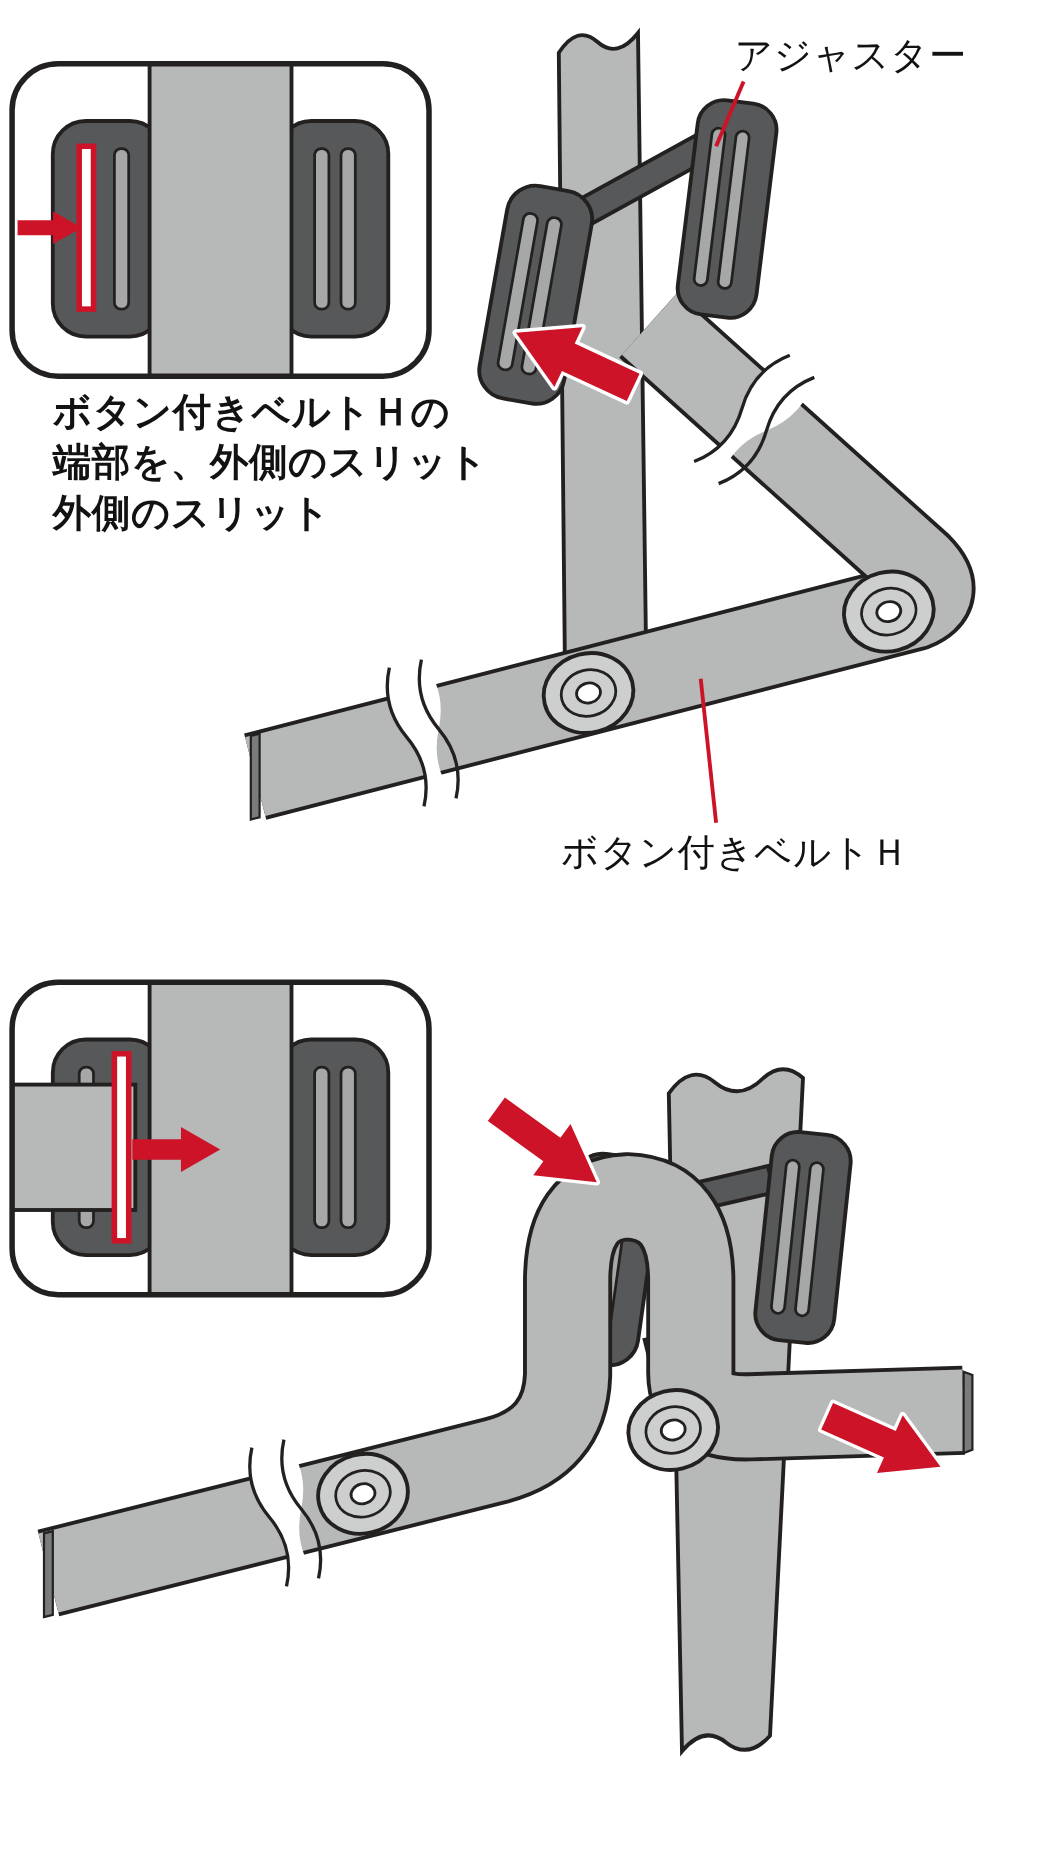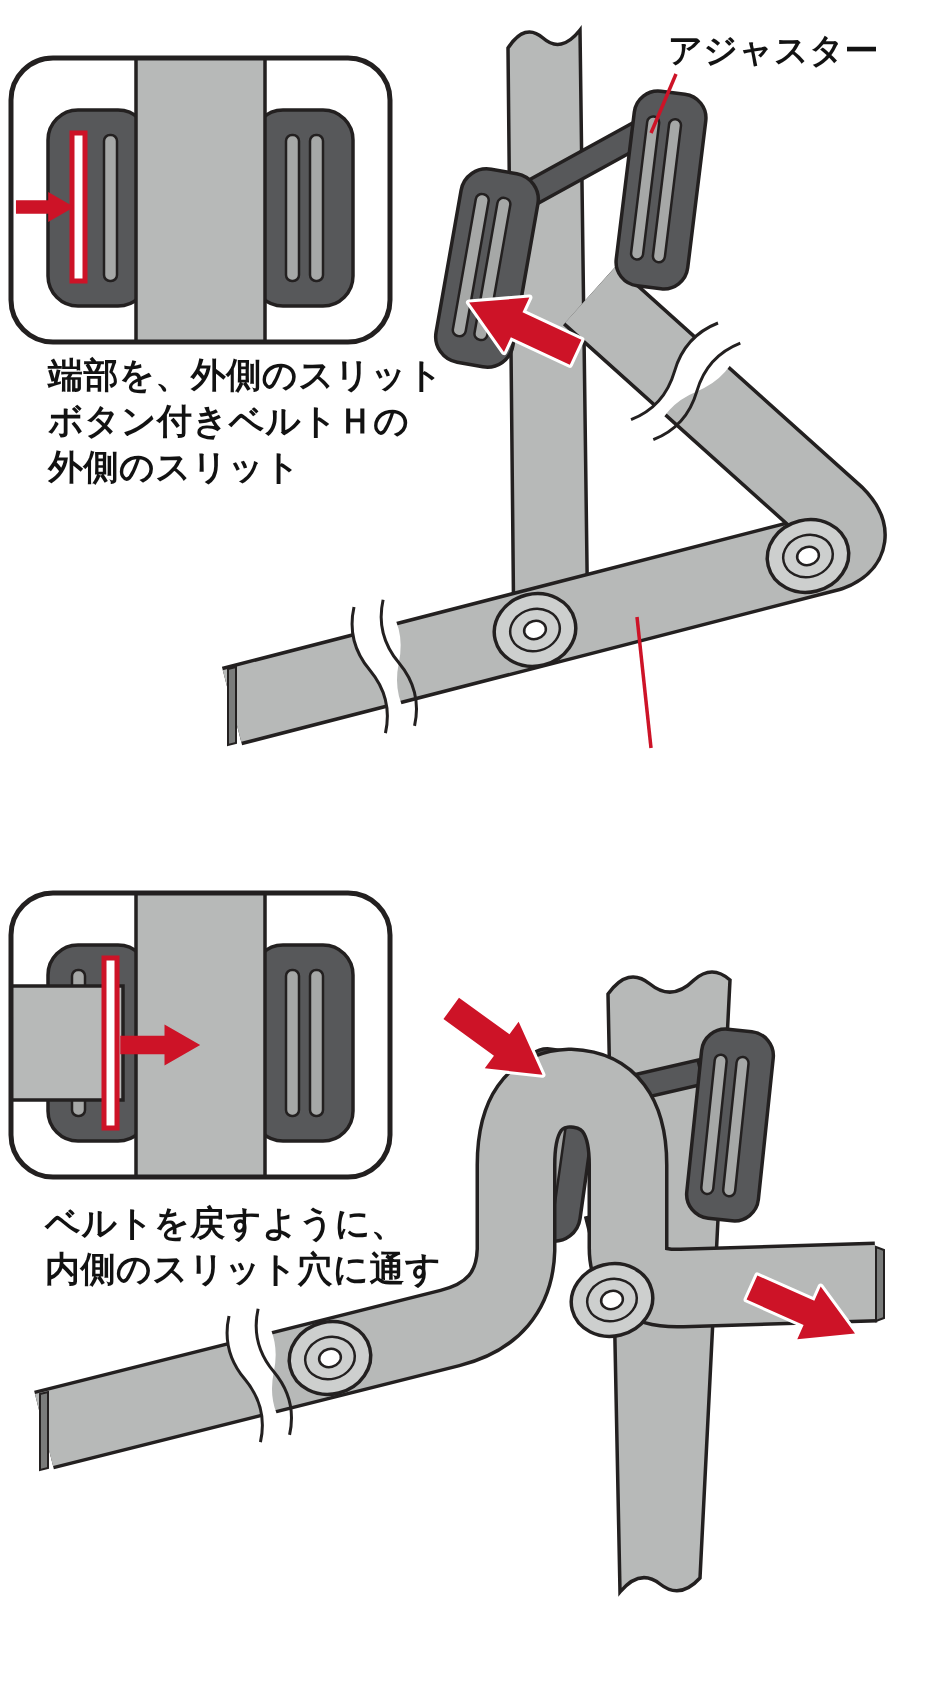--- a/index.html
+++ b/index.html
@@ -2,21 +2,21 @@
 <html style="--belt: #b7b9b8; --buckle: #57585a; --slit: #a6a8a7; --outline: #232020; --red: #cd1327; --button: #cdcfce; --edge: #7a7c7b; --background: #ffffff;"><head>
 <meta charset="utf-8">
 <style>
   html,body{margin:0;padding:0;background:#fff;}
   .canvas{
     position:relative;width:945px;height:1697px;background:#fff;
     font-family:"Liberation Sans","DejaVu Sans",sans-serif;overflow:hidden;
   }
   svg{position:absolute;overflow:visible;}
   .caption{position:absolute;font-size:35px;font-weight:600;line-height:1.31;color:#121212;letter-spacing:.5px;}
-  .label{position:absolute;font-size:34px;font-weight:700;color:#121212;letter-spacing:.5px;white-space:nowrap;}
+  .label{position:absolute;font-size:34px;font-weight:400;color:#121212;letter-spacing:.5px;white-space:nowrap;}
 
   .belt-fill{fill:var(--belt);stroke:var(--outline);stroke-width:3.5;}
   .buckle-fill{fill:var(--buckle);stroke:var(--outline);stroke-width:3.5;}
   .slit-fill{fill:var(--slit);stroke:var(--outline);stroke-width:2.5;}
   .belt-under{fill:none;stroke:var(--outline);stroke-width:81;stroke-linejoin:round;}
   .belt-stroke{fill:none;stroke:var(--belt);stroke-width:74;stroke-linejoin:round;}
   .edge-fill{fill:var(--edge);stroke:var(--outline);stroke-width:2;}
   .redbar{fill:#fff;stroke:var(--red);stroke-width:5;}
   .arrow{fill:var(--red);stroke:#fff;stroke-width:5;stroke-linejoin:round;paint-order:stroke;}
   .arrow-plain{fill:var(--red);}
@@ -62,22 +62,22 @@
         <rect class="slit-fill" x="302" y="80" width="13" height="146" rx="6"></rect>
       </g>
       <rect class="belt-fill" x="128" y="3" width="129" height="284"></rect>
       <rect class="redbar" x="64" y="78" width="13" height="148"></rect>
       <use href="#arrowR" class="arrow-plain" transform="translate(34,152) scale(0.62)"></use>
     </g>
     <rect class="inset-border" x="3" y="3" width="379" height="284" rx="42"></rect>
   </svg>
 
   <div class="caption" style="left:48px;top:352px">
+    <div>ボタン付きベルトＨの</div>
     <div>端部を、外側のスリット</div>
-    <div>ボタン付きベルトＨの</div>
     <div>外側のスリット</div>
   </div>
 
   <svg style="left:220px;top:0" width="725" height="810" viewBox="0 0 725 810">
 
     <polygon class="buckle-fill" points="295,352 415,287 423,311 303,376"></polygon>
 
     <path class="belt-fill" d="M288,48 Q305,22 323,38 Q341,54 360,30 L368,642 L294,650 Z"></path>
 
     <polygon class="buckle-fill" points="298,186 418,120 426,144 306,210"></polygon>
@@ -111,20 +111,21 @@
       <rect class="slit-fill" x="441" y="118" width="12" height="144" rx="6"></rect>
     </g>
 
     <use href="#arrowR" class="arrow" transform="translate(308,330) rotate(205) scale(1.25)"></use>
 
     <path class="leader" d="M456,74 L431,133"></path>
     <path class="leader" d="M417,617 L431,748"></path>
   </svg>
 
   <div class="label" style="left:668px;top:28px">アジャスター</div>
+  <div class="label" style="left:510px;top:752px">ボタン付きベルトＨ</div>
 
   <svg style="left:8px;top:890px" width="385" height="290" viewBox="0 0 385 290">
     <defs>
         <clipPath id="clipC">
           <rect x="3" y="3" width="379" height="284" rx="42"></rect>
         </clipPath>
       </defs>
     <rect class="inset-bg" x="3" y="3" width="379" height="284" rx="42"></rect>
     <g clip-path="url(#clipC)">
       <g>
@@ -137,24 +138,20 @@
         <rect class="slit-fill" x="302" y="80" width="13" height="146" rx="6"></rect>
       </g>
       <rect class="belt-fill" x="128" y="3" width="129" height="284"></rect>
       <rect class="belt-fill" x="3" y="96" width="112" height="114"></rect>
       <rect class="redbar" x="96" y="68" width="13" height="170"></rect>
       <use href="#arrowR" class="arrow-plain" transform="translate(148,155) scale(0.85)"></use>
     </g>
     <rect class="inset-border" x="3" y="3" width="379" height="284" rx="42"></rect>
   </svg>
 
-  <div class="caption" style="left:45px;top:1200px">
-    <div>ベルトを戻すように、</div>
-    <div>内側のスリット穴に通す</div>
-  </div>
 
   <svg style="left:30px;top:950px" width="915" height="747" viewBox="0 0 915 747">
 
     <polygon class="buckle-fill" points="556,268 664,243 670,267 562,292"></polygon>
 
     <path class="belt-fill" d="M578,44 Q598,16 620,34 Q642,52 664,30 Q682,14 700,30 L670,628 Q650,650 630,634 Q610,618 590,642 Z"></path>
 
     <polygon class="buckle-fill" points="560,135 668,110 674,134 566,159"></polygon>
 
     <g transform="rotate(6 700 175)">

